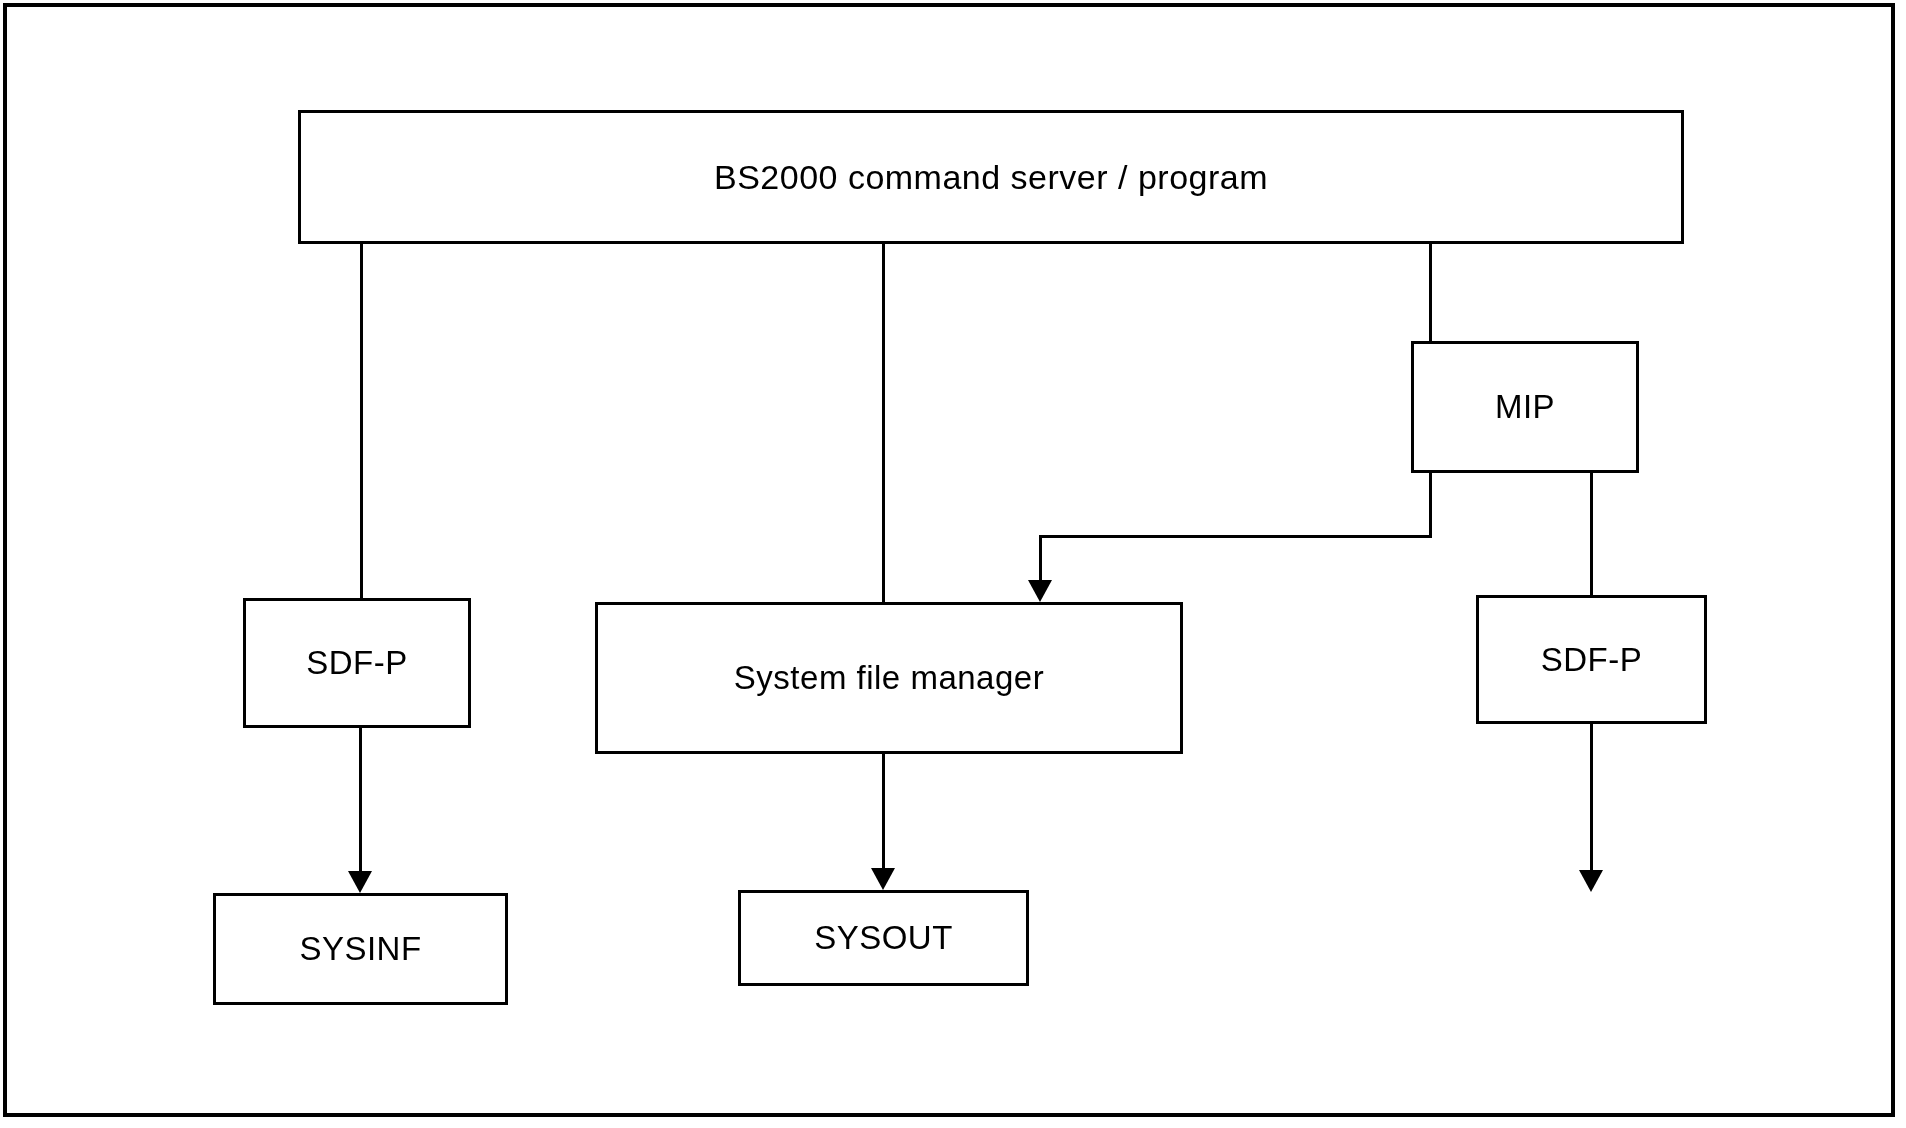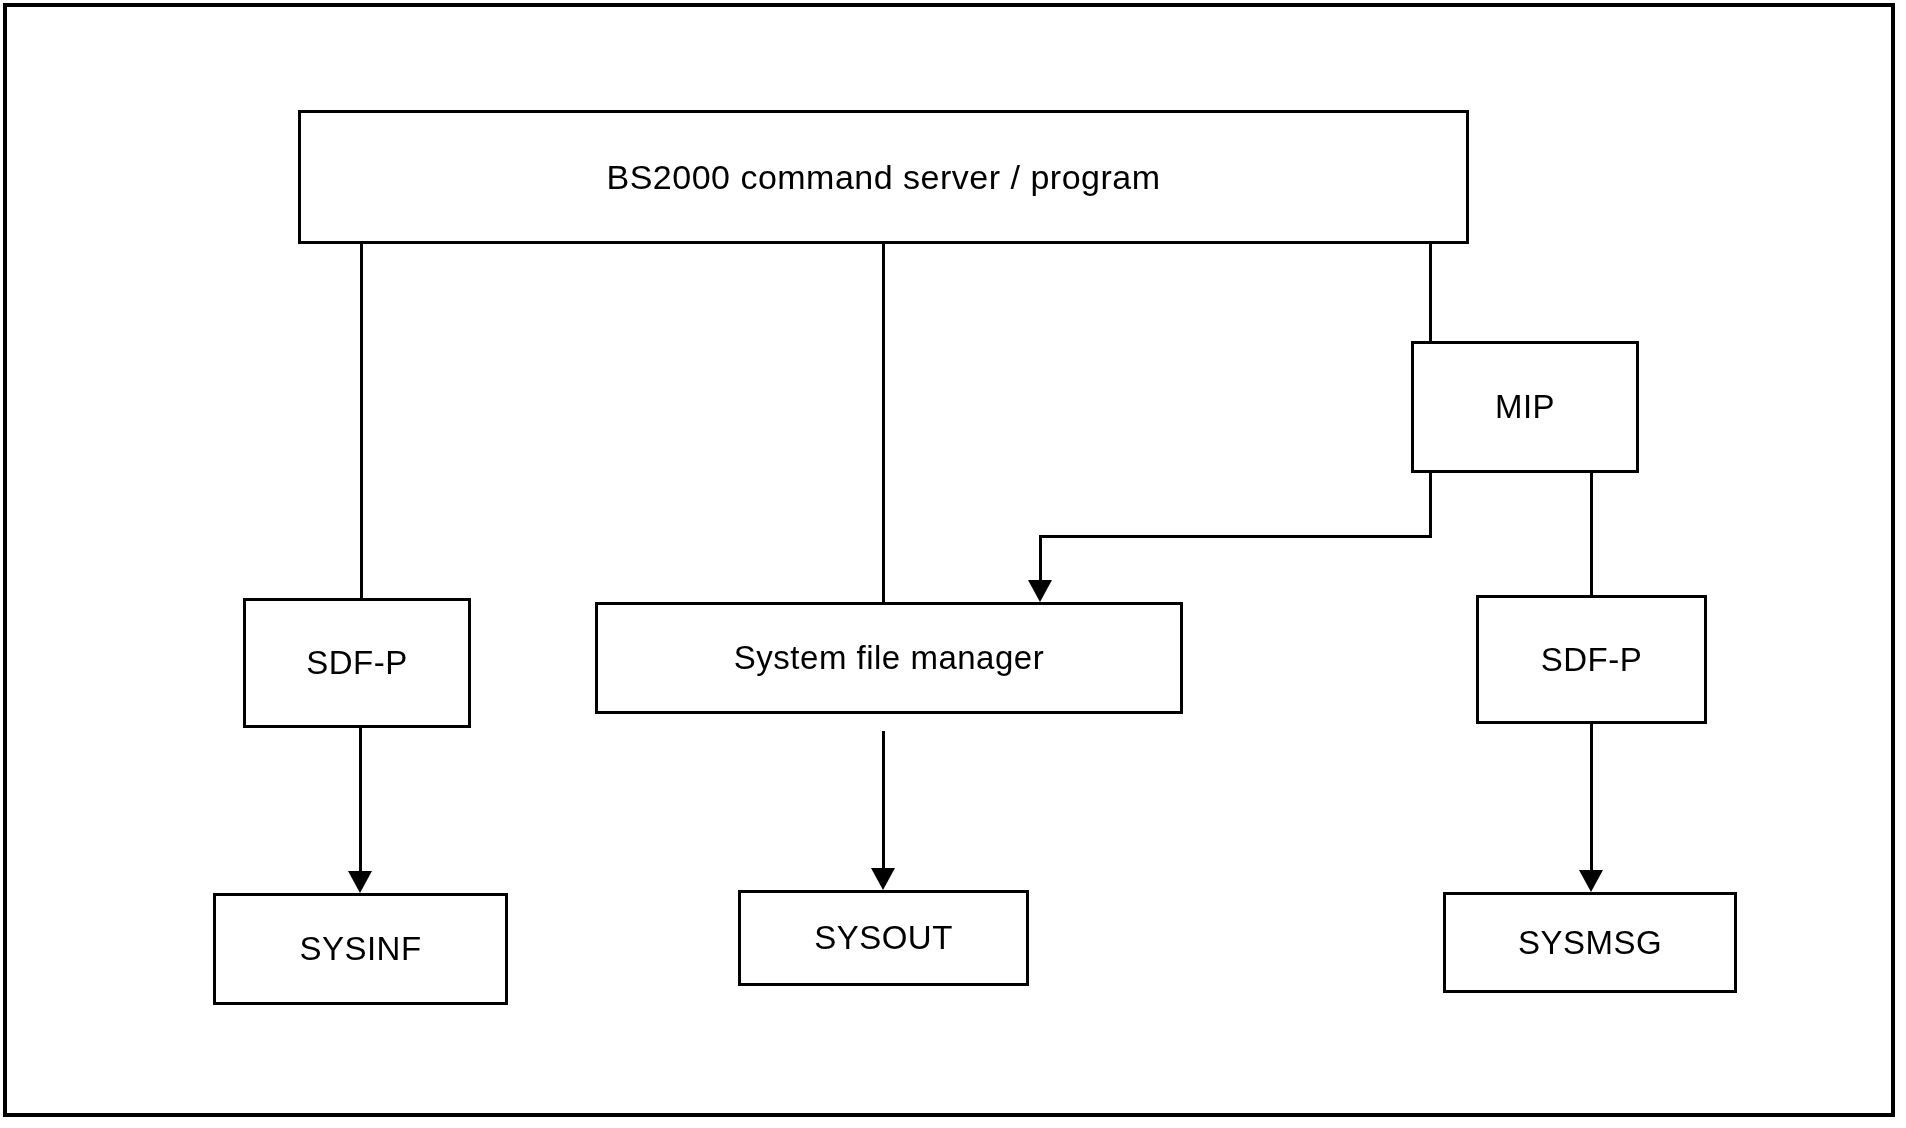--- a/index.html
+++ b/index.html
@@ -69,45 +69,42 @@
 
   <div class="edge" style="left: 359px; top: 728px; width: 3px; height: 145px; background: rgb(0, 0, 0);"></div>
   <div class="arrowhead" style="left: 348px; top: 871px; border-top-color: rgb(0, 0, 0);"></div>
 
   <div class="edge" style="left: 882px; top: 731px; width: 3px; height: 137px; background: rgb(0, 0, 0);"></div>
   <div class="arrowhead" style="left: 871px; top: 868px; border-top-color: rgb(0, 0, 0);"></div>
 
   <div class="edge" style="left: 1590px; top: 724px; width: 3px; height: 146px; background: rgb(0, 0, 0);"></div>
   <div class="arrowhead" style="left: 1579px; top: 870px; border-top-color: rgb(0, 0, 0);"></div>
 
-  <div class="node title-box" style="left: 298px; top: 110px; width: 1171px; height: 134px; border-color: rgb(0, 0, 0); color: rgb(0, 0, 0);">
+  <div class="node title-box" style="left: 298px; top: 110px; width: 1386px; height: 134px; border-color: rgb(0, 0, 0); color: rgb(0, 0, 0);">
     <span>BS2000 command server / program</span>
   </div>
 
   <div class="node" style="left: 1399px; top: 341px; width: 228px; height: 132px; border-color: rgb(0, 0, 0); color: rgb(0, 0, 0); margin-left: 12px;">
     <span>MIP</span>
   </div>
 
   <div class="node" style="left: 243px; top: 598px; width: 228px; height: 130px; border-color: rgb(0, 0, 0); color: rgb(0, 0, 0);">
     <span>SDF-P</span>
   </div>
 
-  <div class="node" style="left: 595px; top: 602px; width: 588px; height: 112px; border-color: rgb(0, 0, 0); color: rgb(0, 0, 0);">
+  <div class="node" style="left: 595px; top: 602px; width: 588px; height: 152px; border-color: rgb(0, 0, 0); color: rgb(0, 0, 0);">
     <span>System file manager</span>
   </div>
 
   <div class="node" style="left: 1476px; top: 595px; width: 231px; height: 129px; border-color: rgb(0, 0, 0); color: rgb(0, 0, 0);">
     <span>SDF-P</span>
   </div>
 
   <div class="node" style="left: 213px; top: 893px; width: 295px; height: 112px; border-color: rgb(0, 0, 0); color: rgb(0, 0, 0);">
     <span>SYSINF</span>
   </div>
 
   <div class="node" style="left: 738px; top: 890px; width: 291px; height: 96px; border-color: rgb(0, 0, 0); color: rgb(0, 0, 0);">
     <span>SYSOUT</span>
   </div>
 
-  <div class="node" style="left: 1443px; top: 892px; width: 294px; height: 101px; border-color: rgb(0, 0, 0); color: rgb(0, 0, 0);">
-    <span>SYSMSG</span>
-  </div>
 
 </div>
 
 </body></html>

